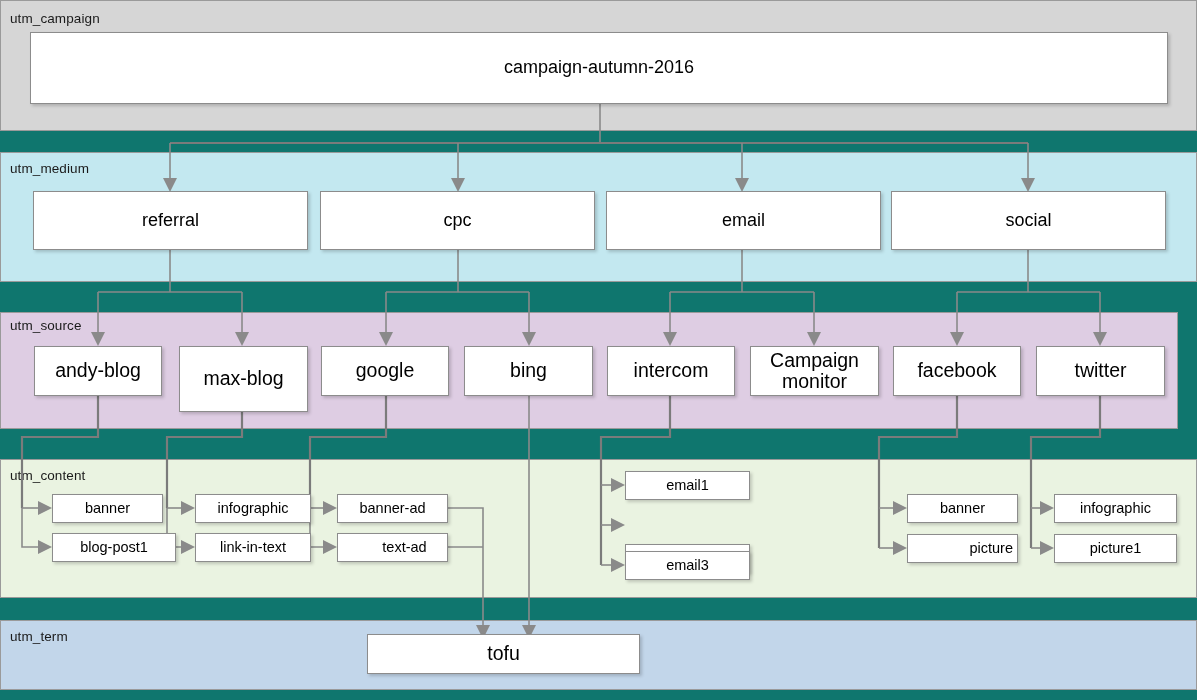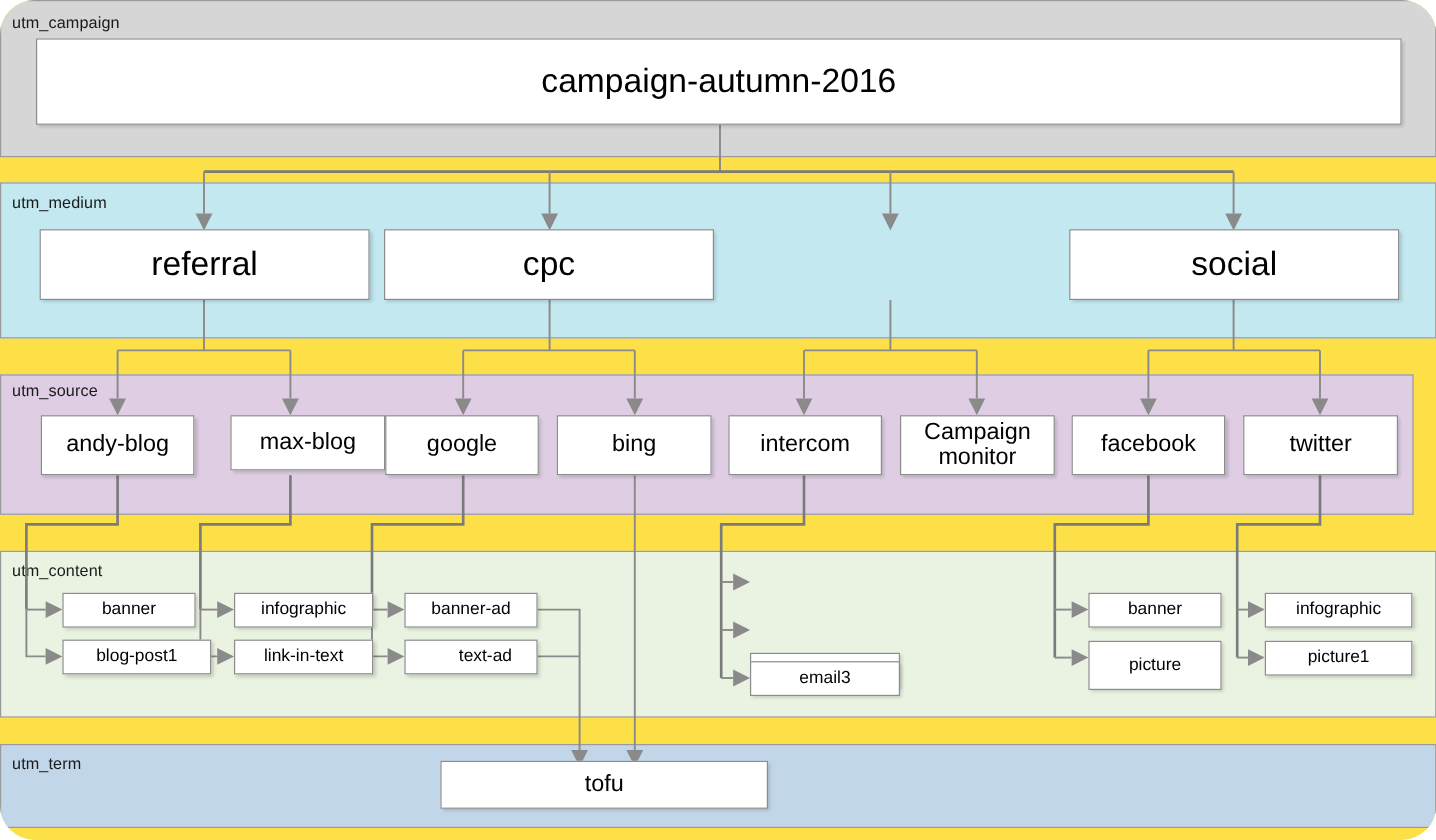--- a/index.html
+++ b/index.html
@@ -1,25 +1,25 @@
 <!DOCTYPE html>
 <html><head>
 <meta charset="utf-8">
 <style>
   html,body{margin:0;padding:0;background:#ffffff;}
   body{font-family:"Liberation Sans","DejaVu Sans",sans-serif;}
-  #stage{position:relative;width:1197px;height:700px;overflow:hidden;background:#fde047;border-radius:29px;}
+  #stage{position:relative;width:1197px;height:700px;overflow:hidden;background:#0f766e;}
 
   .band{position:absolute;left:0;box-sizing:border-box;border:1px solid #9a9a9a;}
   .band-label{position:absolute;font-size:13.5px;color:#1a1a1a;letter-spacing:.1px;white-space:nowrap;}
 
   .node{position:absolute;box-sizing:border-box;background:#ffffff;border:1px solid #8c8c8c;
         display:flex;align-items:center;justify-content:center;text-align:center;
         color:#000;box-shadow:2px 2px 3px rgba(0,0,0,.18);line-height:1.08;}
-  .node.big{font-size:28px;}
+  .node.big{font-size:18px;}
   .node.src{font-size:19.5px;}
   .node.leaf{font-size:14.5px;}
   .node.term{font-size:19.5px;}
   .node span{display:block;padding:0 4px;}
 
   svg.wires{position:absolute;left:0;top:0;width:1197px;height:700px;overflow:visible;}
   svg.wires path,svg.wires line{fill:none;stroke:#8a8a8a;stroke-width:1.6px;}
   svg.wires .thick{stroke:#7b7b7b;stroke-width:2.2px;}
   svg.wires polygon{fill:#8a8a8a;}
 </style>
@@ -134,28 +134,31 @@
   <div class="node big" style="left:30px;top:32px;width:1138px;height:72px;">
     <span>campaign-autumn-2016</span>
   </div>
 
   <div class="node big" style="left:33px;top:191px;width:275px;height:59px;">
     <span>referral</span>
   </div>
   <div class="node big" style="left:320px;top:191px;width:275px;height:59px;">
     <span>cpc</span>
   </div>
+  <div class="node big" style="left:606px;top:191px;width:275px;height:59px;">
+    <span>email</span>
+  </div>
   <div class="node big" style="left:891px;top:191px;width:275px;height:59px;">
     <span>social</span>
   </div>
 
   <div class="node src" style="left:34px;top:346px;width:128px;height:50px;">
     <span>andy-blog</span>
   </div>
-  <div class="node src" style="left:192px;top:346px;width:129px;height:46px;">
+  <div class="node src" style="left:179px;top:346px;width:129px;height:66px;">
     <span>max-blog</span>
   </div>
   <div class="node src" style="left:321px;top:346px;width:128px;height:50px;">
     <span>google</span>
   </div>
   <div class="node src" style="left:607px;top:346px;width:128px;height:50px;">
     <span>intercom</span>
   </div>
   <div class="node src" style="left:464px;top:346px;width:129px;height:50px;">
     <span>bing</span>
@@ -181,30 +184,33 @@
   </div>
   <div class="node leaf" style="left:195px;top:533px;width:116px;height:29px;">
     <span>link-in-text</span>
   </div>
   <div class="node leaf" style="left:337px;top:494px;width:111px;height:29px;">
     <span>banner-ad</span>
   </div>
   <div class="node leaf" style="left:337px;top:533px;width:111px;height:29px;padding-left:24px;">
     <span>text-ad</span>
   </div>
+  <div class="node leaf" style="left:625px;top:471px;width:125px;height:29px;">
+    <span>email1</span>
+  </div>
   <div class="node leaf" style="left:625px;top:511px;width:125px;height:29px;margin-top:33px;">
     <span>email2</span>
   </div>
   <div class="node leaf" style="left:625px;top:551px;width:125px;height:29px;">
     <span>email3</span>
   </div>
   <div class="node leaf" style="left:907px;top:494px;width:111px;height:29px;">
     <span>banner</span>
   </div>
-  <div class="node leaf" style="left:907px;top:534px;width:111px;height:41px;">
+  <div class="node leaf" style="left:907px;top:534px;width:111px;height:29px;justify-content:flex-end;">
     <span>picture</span>
   </div>
   <div class="node leaf" style="left:1054px;top:494px;width:123px;height:29px;">
     <span>infographic</span>
   </div>
   <div class="node leaf" style="left:1054px;top:534px;width:123px;height:29px;">
     <span>picture1</span>
   </div>
 
   <div class="node term" style="left:367px;top:634px;width:273px;height:40px;">

